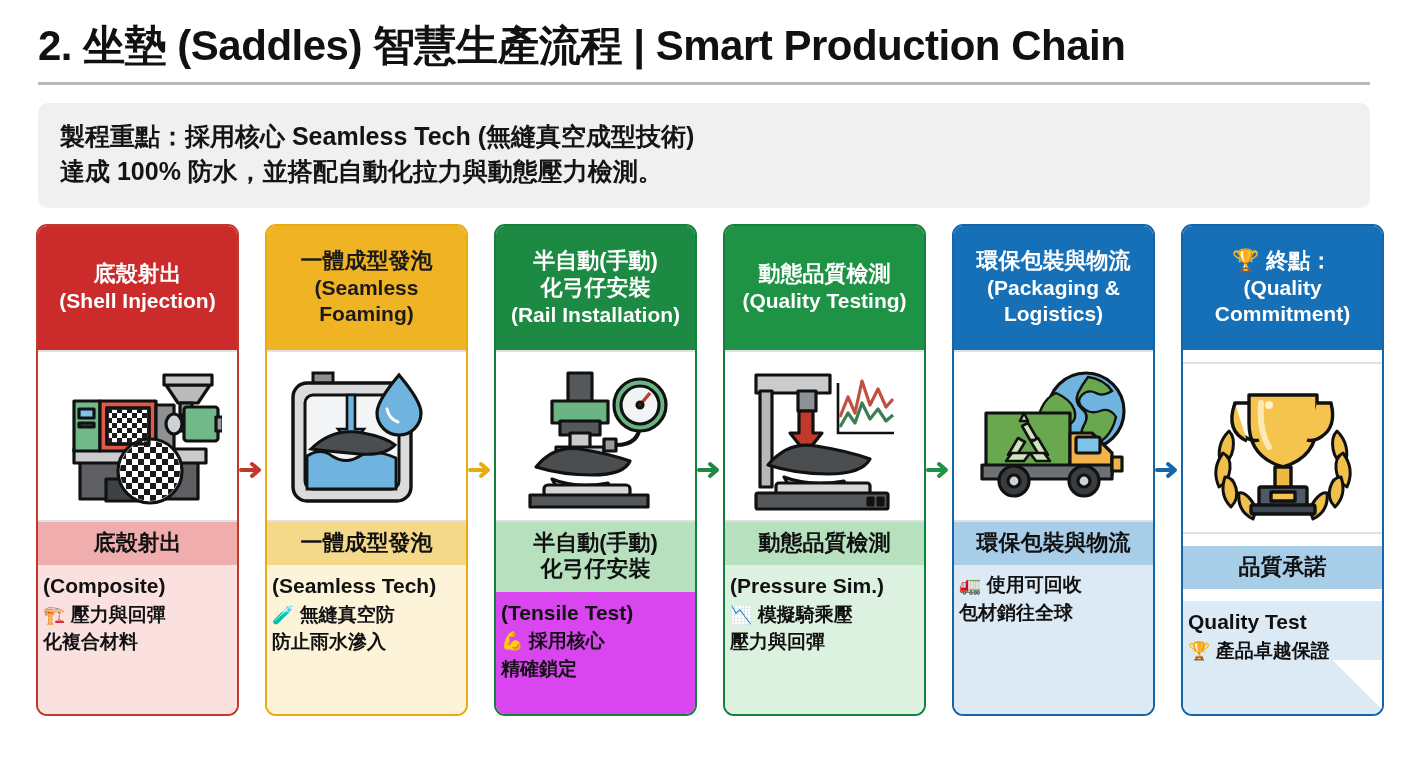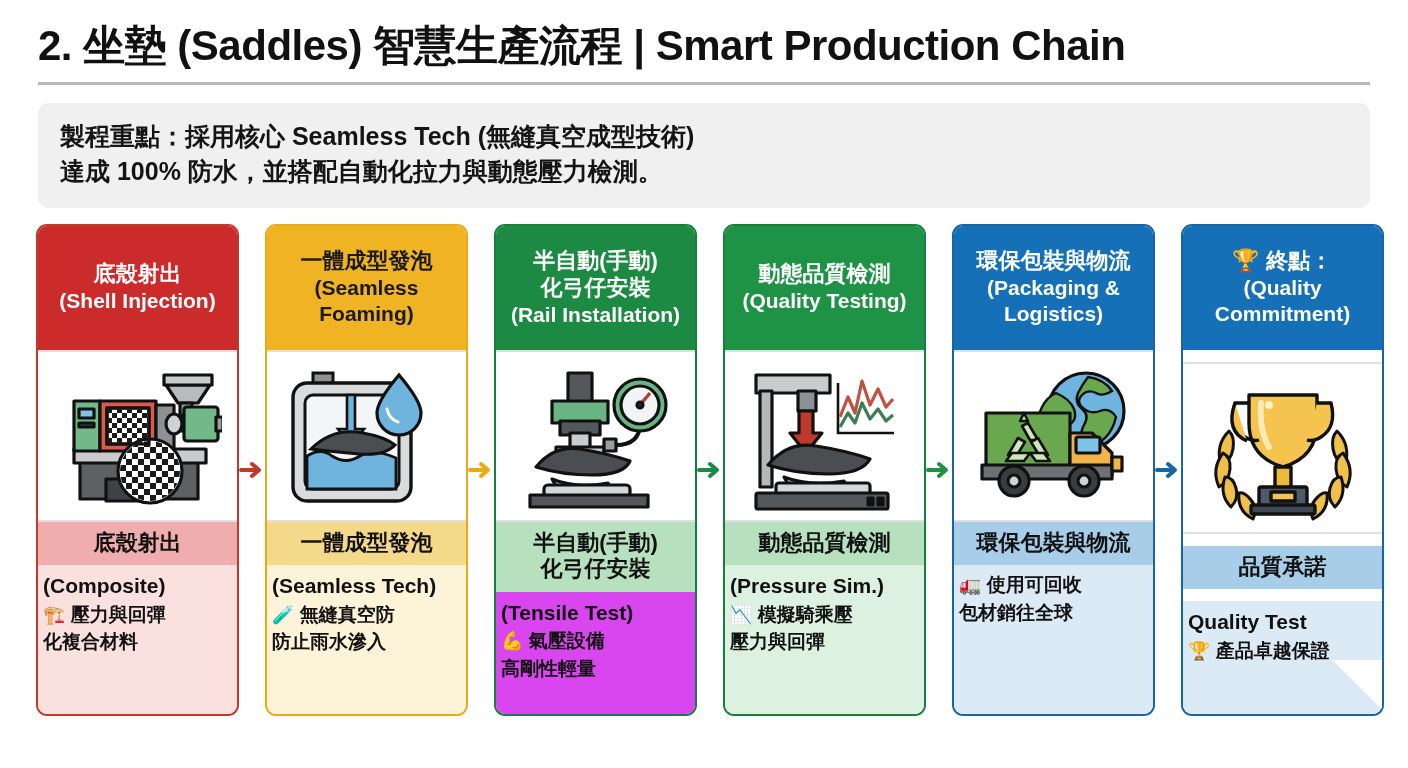--- a/index.html
+++ b/index.html
@@ -355,23 +355,23 @@
         </svg>
       </div>
       <div class="card-band">
         <div>半自動(手動)</div>
         <div>化弓仔安裝</div>
       </div>
       <div class="card-foot">
         <div class="foot-en">(Tensile Test)</div>
         <div class="foot-note">
           <span class="emo">💪</span>
-          <span>氣壓設備</span>
+          <span>採用核心</span>
         </div>
-        <div class="foot-note">高剛性輕量</div>
+        <div class="foot-note">精確鎖定</div>
       </div>
     </div>
 
     <div class="arrow">
       <svg width="26" height="22" viewBox="0 0 26 22">
           <path d="M2 11 H17 M13 5 L20 11 L13 17" stroke="#1c8a43" stroke-width="4" fill="none" stroke-linecap="round" stroke-linejoin="round"></path>
         </svg>
     </div>
 
     <div class="card t-green2">

